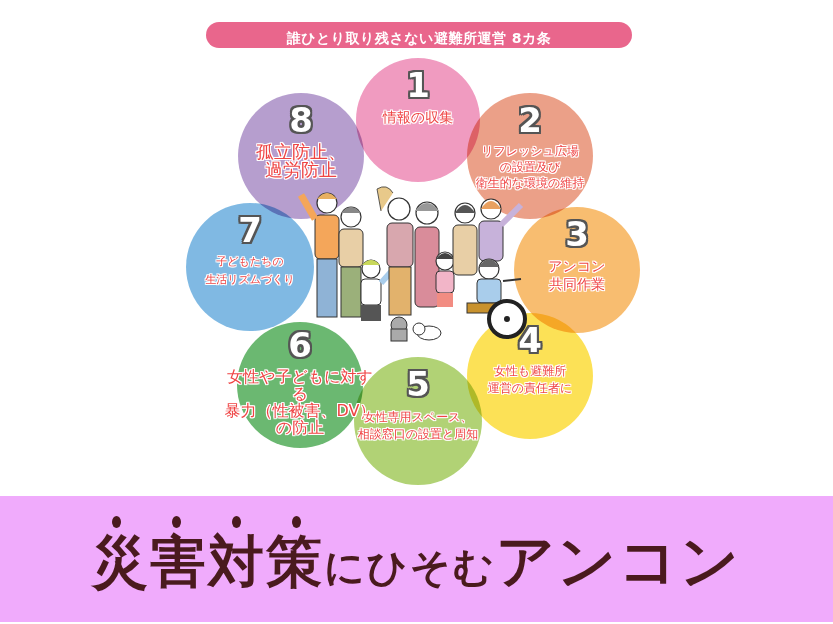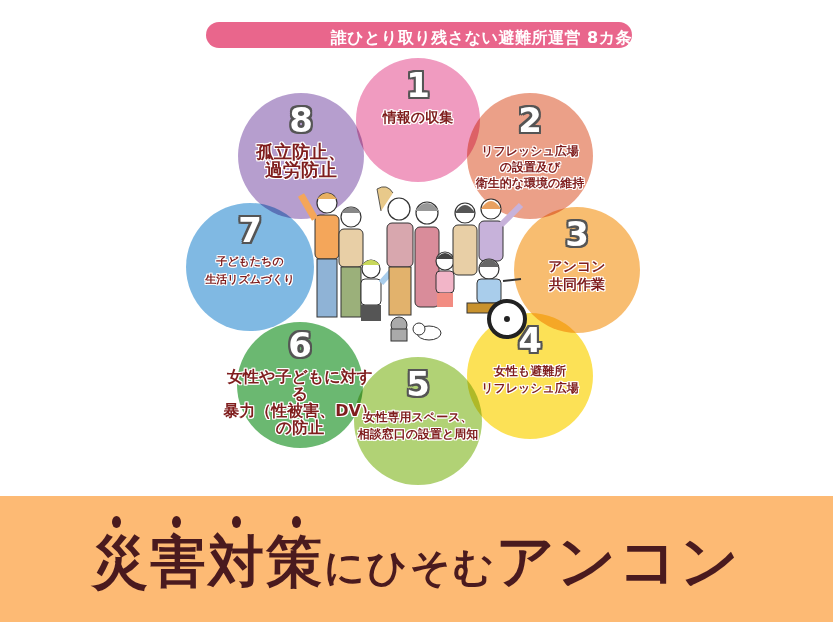--- a/index.html
+++ b/index.html
@@ -1,23 +1,23 @@
 <!DOCTYPE html>
 <html><head>
   <meta charset="utf-8">
   <style>
     html, body { margin:0; padding:0; }
     body { width:833px; height:624px; background:#ffffff; position:relative; overflow:hidden; font-family:"DejaVu Sans", sans-serif; }
-    .title-pill { position:absolute; left:206px; top:22px; width:426px; height:26px; background:#E9668C; border-radius:16px; color:#fff; font-weight:bold; font-size:16px; line-height:32px; text-align:right; letter-spacing:0.5px; }
+    .title-pill { position:absolute; left:206px; top:22px; width:426px; height:26px; background:#E9668C; border-radius:16px; color:#fff; font-weight:bold; font-size:14px; line-height:32px; text-align:center; letter-spacing:0.5px; }
     .circle { position:absolute; border-radius:50%; opacity:0.88; display:flex; flex-direction:column; align-items:center; justify-content:flex-start; text-align:center; box-sizing:border-box; mix-blend-mode:multiply; }
     .label-layer { position:absolute; border-radius:50%; display:flex; flex-direction:column; align-items:center; text-align:center; }
     .label-layer .num { font-weight:bold; font-size:34px; color:#ffffff; line-height:38px; margin-top:8px; text-shadow: 2px 0 0 #555, -2px 0 0 #555, 0 2px 0 #555, 0 -2px 0 #555, 2px 2px 0 #555, -2px -2px 0 #555, 2px -2px 0 #555, -2px 2px 0 #555; }
-    .label-layer .txt { font-weight:bold; font-size:13px; color:#7f1d1d; line-height:18px; margin-top:4px; white-space:pre-line; text-shadow: 1px 0 0 #fff, -1px 0 0 #fff, 0 1px 0 #fff, 0 -1px 0 #fff, 1px 1px 0 #fff, -1px -1px 0 #fff, 1px -1px 0 #fff, -1px 1px 0 #fff; }
+    .label-layer .txt { font-weight:normal; font-size:13px; color:#ef4444; line-height:18px; margin-top:4px; white-space:pre-line; text-shadow: 1px 0 0 #fff, -1px 0 0 #fff, 0 1px 0 #fff, 0 -1px 0 #fff, 1px 1px 0 #fff, -1px -1px 0 #fff, 1px -1px 0 #fff, -1px 1px 0 #fff; }
     .people { position:absolute; left:295px; top:185px; width:240px; height:160px; }
-    .banner { position:absolute; left:0; top:496px; width:833px; height:126px; background:#fdba74; }
+    .banner { position:absolute; left:0; top:496px; width:833px; height:126px; background:#f0abfc; }
     .banner-title { position:absolute; left:0; top:30px; width:833px; text-align:center; font-weight:bold; font-size:52px; color:#4A1A1E; letter-spacing:2px; line-height:70px; }
     .banner-title .big { font-size:56px; }
     .banner-title .small { font-size:40px; }
     .banner-title .kata { font-size:58px; }
     .dots { position:absolute; top:20px; left:112px; width:220px; height:12px; }
     .dot { position:absolute; width:9px; height:12px; border-radius:50%; background:#4A1A1E; top:0; }
   </style>
 </head>
 <body>
 
@@ -137,21 +137,21 @@
 </div>
 <div class="label-layer" style="left:222px;top:318px;width:156px;height:126px;">
   <span class="num">6</span>
   <span class="txt" style="font-size:16px;line-height:17px;">女性や子どもに対する
 暴力（性被害、DV）
 の防止</span>
 </div>
 <div class="label-layer" style="left:467px;top:313px;width:126px;height:126px;">
   <span class="num">4</span>
   <span class="txt" style="font-size:12px;line-height:17px;">女性も避難所
-リフレッシュ広場</span>
+運営の責任者に</span>
 </div>
 <div class="label-layer" style="left:340px;top:357px;width:156px;height:128px;">
   <span class="num">5</span>
   <span class="txt" style="font-size:12px;line-height:17px;margin-top:6px;">女性専用スペース、
 相談窓口の設置と周知</span>
 </div>
 
 <div class="banner">
   <div class="dots">
     <span class="dot" style="left:0px;"></span>

